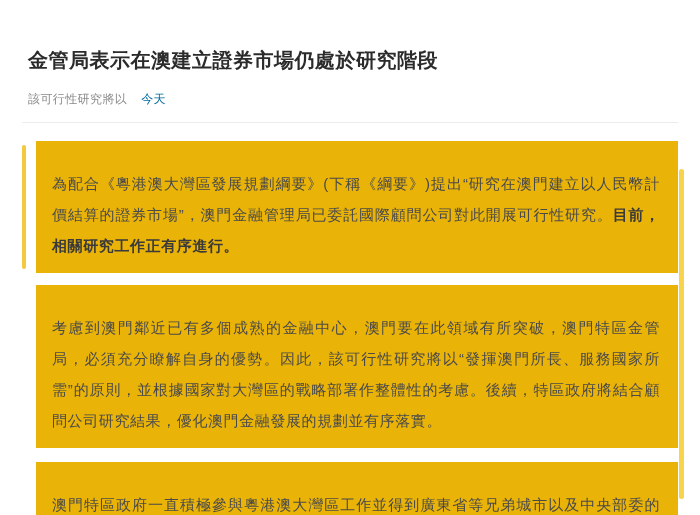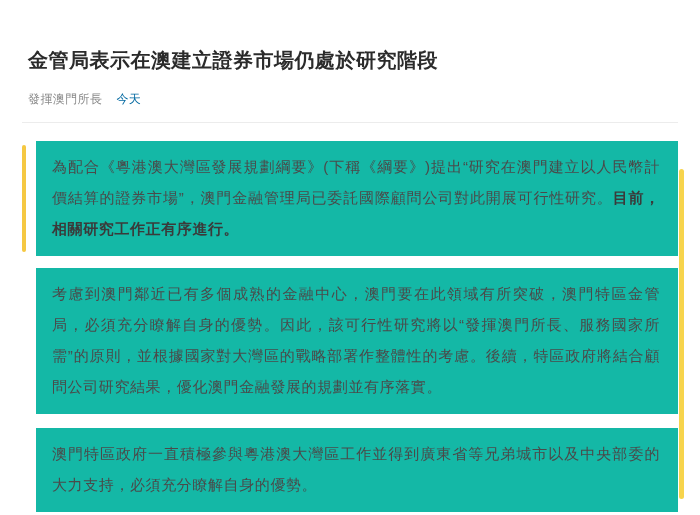--- a/index.html
+++ b/index.html
@@ -58,22 +58,22 @@
   .para {
     position: relative;
     font-size: 15px;
     line-height: 31px;
     color: #4a4a4a;
     letter-spacing: 0.6px;
     text-align: justify;
     box-sizing: border-box;
   }
   .para.highlight {
-    background: #14b8a6;
-    padding: 10px 18px 12px 16px;
+    background: #eab308;
+    padding: 27px 18px 12px 16px;
   }
   .bar-left {
     position: absolute;
     left: 0;
     top: 4px;
     bottom: 4px;
     width: 4px;
     background: #f5c842;
     border-radius: 2px;
   }
@@ -109,21 +109,21 @@
   }
 </style>
 </head>
 <body>
 
 <div class="article">
 
   <h1 class="title">金管局表示在澳建立證券市場仍處於研究階段</h1>
 
   <div class="meta">
-    <span class="source">發揮澳門所長</span>
+    <span class="source">該可行性研究將以</span>
     <span class="time">今天</span>
   </div>
 
   <div class="divider"></div>
 
   <div class="content">
 
     <div class="para highlight p1">
       <span class="bar-left"></span>
       <span>為配合《粵港澳大灣區發展規劃綱要》(下稱《綱要》)提出“研究在澳門建立以人民幣計價結算的證券市場”，澳門金融管理局已委託國際顧問公司對此開展可行性研究。</span><span class="strong">目前，相關研究工作正有序進行。</span>

